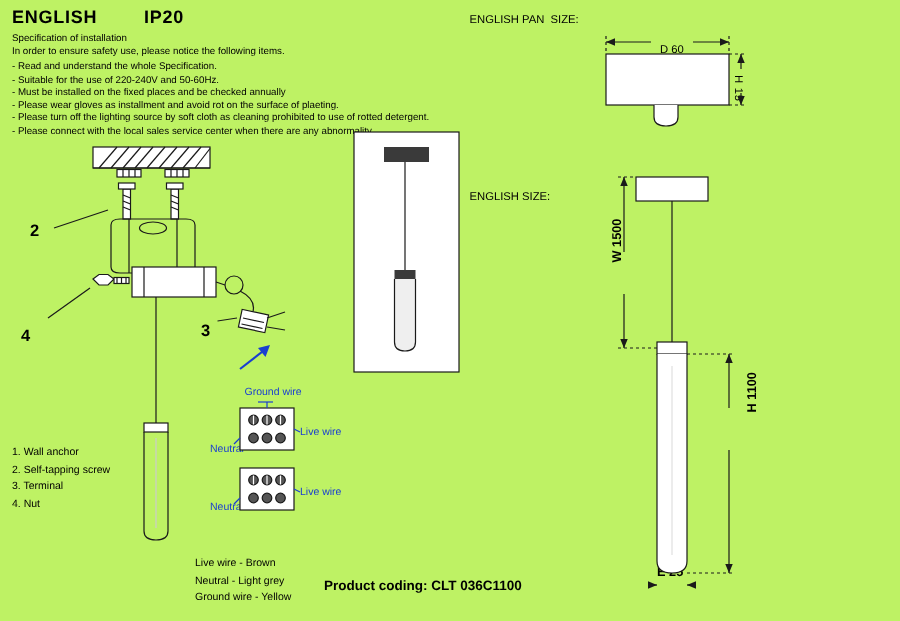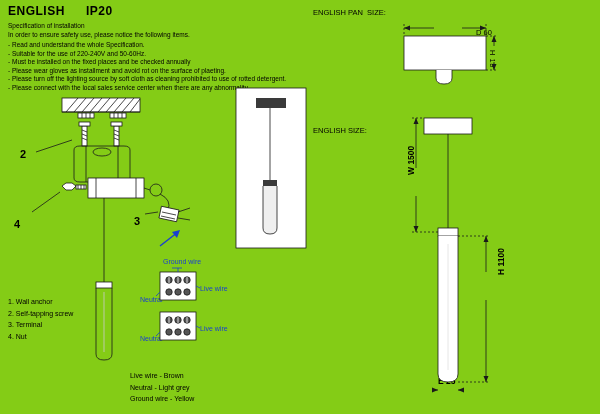--- a/index.html
+++ b/index.html
@@ -4,43 +4,43 @@
 <style>
   html, body {
     margin: 0;
     padding: 0;
     background: #ffffff;
   }
   #page {
     position: relative;
     width: 600px;
     height: 414px;
-    background: #84cc16;
+    background: #bef264;
     font-family: "Liberation Sans", sans-serif;
     color: #000000;
     overflow: hidden;
   }
   .txt { position: absolute; white-space: pre; }
   .lang {
     left: 8px; top: 4px;
     font-size: 12px; font-weight: 700; letter-spacing: .5px;
   }
   .ip {
-    left: 86px; top: 4px;
+    left: 96px; top: 4px;
     font-size: 12px; font-weight: 700; letter-spacing: .5px;
   }
   .spec-title { left: 8px; top: 22px; font-size: 6.5px; }
   .spec-sub   { left: 8px; top: 31px; font-size: 6.5px; }
   .spec-list  { left: 8px; top: 41px; font-size: 6.5px; line-height: 8.6px; }
   .legend     { left: 8px; top: 296px; font-size: 7px; line-height: 11.5px; }
   .wirekey    { left: 130px; top: 370px; font-size: 7px; line-height: 11.5px; }
   .prodcode   { left: 216px; top: 385px; font-size: 9px; font-weight: 700; }
   .ceiling-pan-label { left: 313px; top: 8px; font-size: 7.5px; }
   .fixture-label     { left: 313px; top: 126px; font-size: 7.5px; }
-  .d60  { left: 440px; top: 28px; font-size: 7.5px; margin-left: 36px; }
+  .d60  { left: 440px; top: 28px; font-size: 7.5px; }
   .h15  { left: 497px; top: 50px; font-size: 7.5px; letter-spacing:.5px;
           transform: rotate(90deg); transform-origin: left top; }
   .w1500 { left: 406px; top: 175px; font-size: 8.5px; font-weight:700;
            transform: rotate(-90deg); transform-origin: left top; }
   .h1100 { left: 496px; top: 275px; font-size: 8.5px; font-weight:700;
            transform: rotate(-90deg); transform-origin: left top; }
   .e25   { left: 438px; top: 376px; font-size: 8.5px; font-weight:700; }
   .num { position: absolute; font-size: 11px; font-weight: 700; }
   .n2 { left: 20px; top: 148px; }
   .n4 { left: 14px; top: 218px; }
@@ -70,20 +70,21 @@
 - Please connect with the local sales service center when there are any abnormality.</div>
 
   <div class="txt legend">1. Wall anchor
 2. Self-tapping screw
 3. Terminal
 4. Nut</div>
 
   <div class="txt wirekey">Live wire - Brown
 Neutral - Light grey
 Ground wire - Yellow</div>
+  <div class="txt prodcode">Product coding: CLT 036C1100</div>
 
   <div class="txt ceiling-pan-label">ENGLISH PAN  SIZE:</div>
   <div class="txt fixture-label">ENGLISH SIZE:</div>
 
   <div class="txt d60">D 60</div>
   <div class="txt h15">H 15</div>
 
   <div class="txt w1500">W 1500</div>
   <div class="txt h1100">H 1100</div>
   <div class="txt e25">E 25</div>

